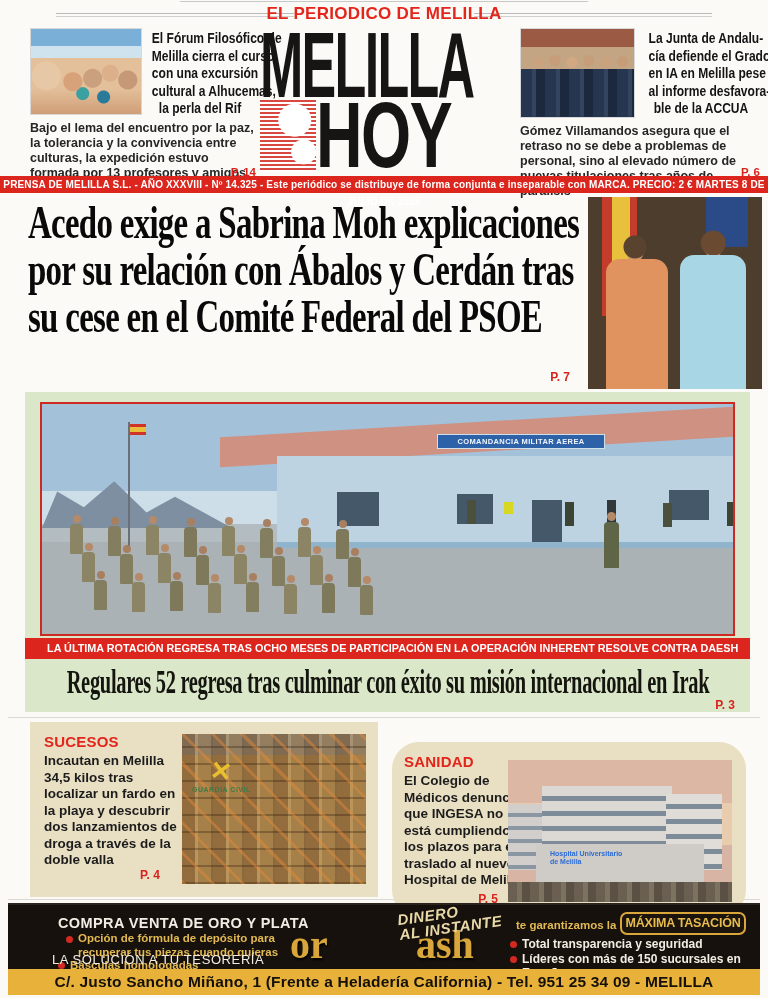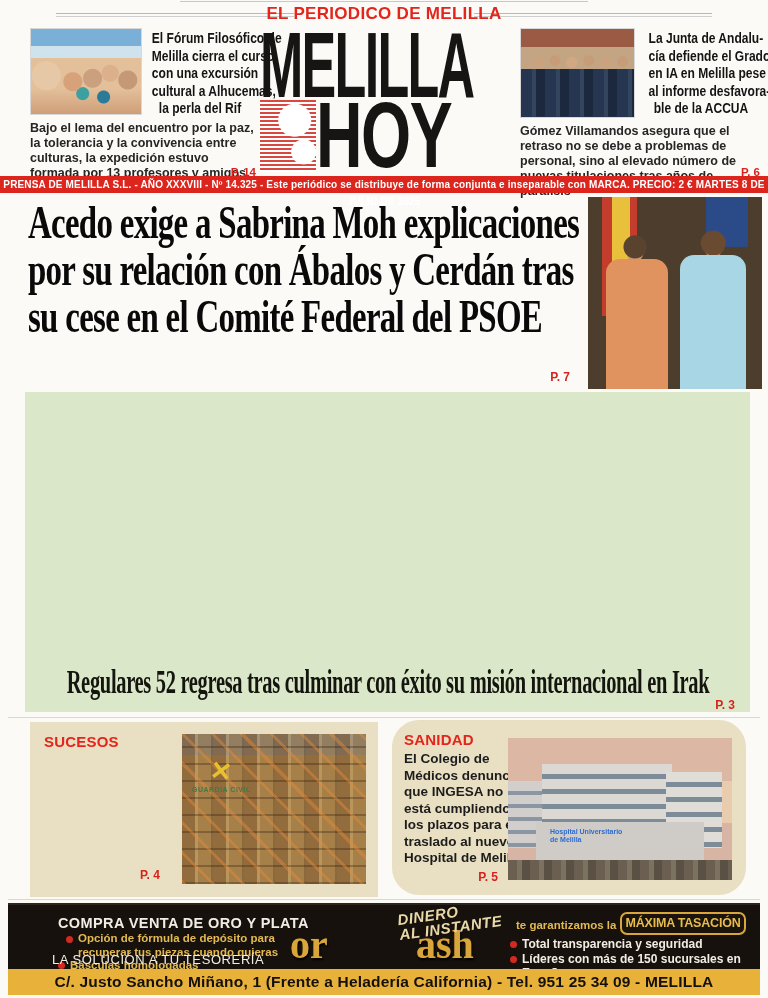--- a/index.html
+++ b/index.html
@@ -130,21 +130,21 @@
     transform:scaleX(.94); transform-origin:center; white-space:nowrap; }
   .troops-headline { top:272px; left:50%; font-family:"Liberation Serif", serif; font-weight:bold;
     font-size:33px; color:#15150f; white-space:nowrap;
     transform:translateX(-50%) scaleX(.62); letter-spacing:-.5px; }
   .troops-pref { left:660px; top:306px; width:50px; text-align:right; font-size:12px; position:absolute; }
 
   
   .hairline { left:8px; width:752px; height:1px; background:#d9d9d4; }
   .beige-panel { background:#e9dfc3; }
   .panel-sucesos { left:30px; top:722px; width:348px; height:175px; }
-  .panel-sanidad { left:392px; top:720px; width:354px; height:175px;border-radius:27px; }
+  .panel-sanidad { left:392px; top:742px; width:354px; height:175px;border-radius:27px; }
   .kicker { font-weight:bold; font-size:15px; color:#e3251c; letter-spacing:.2px; }
   .panel-text { font-weight:bold; font-size:13.5px; line-height:16.5px; color:#1c1c1c; }
   .panel-pref { font-weight:bold; font-size:12px; color:#d8231d; }
 
   .ph-drugs { left:152px; top:12px; width:184px; height:150px; position:absolute;
     background:
       repeating-linear-gradient(45deg, rgba(226,138,58,.45) 0 3px, transparent 3px 21px),
       repeating-linear-gradient(0deg, rgba(40,24,10,.30) 0 2px, transparent 2px 17px),
       repeating-linear-gradient(90deg, rgba(118,78,38,.55) 0 13px, rgba(196,156,96,.40) 13px 16px, rgba(152,110,58,.50) 16px 29px, rgba(88,58,28,.45) 29px 31px),
       linear-gradient(180deg, #8f8d84 0 14%, #b49158 14% 100%); }
@@ -225,29 +225,47 @@
   <div class="abs lead-line" style="top:199px;">Acedo exige a Sabrina Moh explicaciones</div>
   <div class="abs lead-line" style="top:246px;">por su relación con Ábalos y Cerdán tras</div>
   <div class="abs lead-line" style="top:293px;">su cese en el Comité Federal del PSOE</div>
   <div class="abs pref lead-pref">P. 7</div>
   <div class="abs ph-women">
     <div class="abs fig-orange"></div>
     <div class="abs fig-blue"></div>
   </div>
 
   <div class="abs green-panel">
+    <div class="ph-troops">
+      <div class="abs mountain"></div>
+      <div class="abs bldg-roof"></div>
+      <div class="abs bldg-wall"></div>
+      <div class="abs bldg-sign">COMANDANCIA MILITAR AEREA</div>
+      <div class="abs flagpole"></div>
+      <div class="abs flag-es"></div>
+      <div class="abs soldier-bodies"></div>
+      <div class="abs soldier-heads"></div>
+      <div class="abs bg-figs"></div>
+      <div class="abs vest-fig"></div>
+      <div class="abs commander"></div>
+      <div class="abs commander-head"></div>
+    </div>
+    <div class="troops-banner">
+      <span>LA ÚLTIMA ROTACIÓN REGRESA TRAS OCHO MESES DE PARTICIPACIÓN EN LA OPERACIÓN INHERENT RESOLVE CONTRA DAESH</span>
+    </div>
     <div class="abs troops-headline">Regulares 52 regresa tras culminar con éxito su misión internacional en Irak</div>
     <div class="troops-pref pref">P. 3</div>
   </div>
 
   <div class="abs hairline" style="top:717px;"></div>
   <div class="abs hairline" style="top:899px;"></div>
 
   <div class="abs beige-panel panel-sucesos">
     <div class="abs kicker" style="left:14px; top:11px;">SUCESOS</div>
+    <div class="abs panel-text" style="left:14px; top:31px; width:134px;">Incautan en Melilla 34,5 kilos tras localizar un fardo en la playa y descubrir dos lanzamientos de droga a través de la doble valla</div>
     <div class="abs panel-pref" style="left:96px; top:146px; width:48px; text-align:center;">P.  4</div>
     <div class="ph-drugs">
       <div class="gc-mark">✕</div>
       <div class="gc-text">GUARDIA CIVIL</div>
     </div>
   </div>
 
   <div class="abs beige-panel panel-sanidad">
     <div class="abs kicker" style="left:12px; top:11px;">SANIDAD</div>
     <div class="abs panel-text" style="left:12px; top:31px; width:118px;">El Colegio de Médicos denuncia que INGESA no está cumpliendo los plazos para el traslado al nuevo Hospital de Melilla</div>

